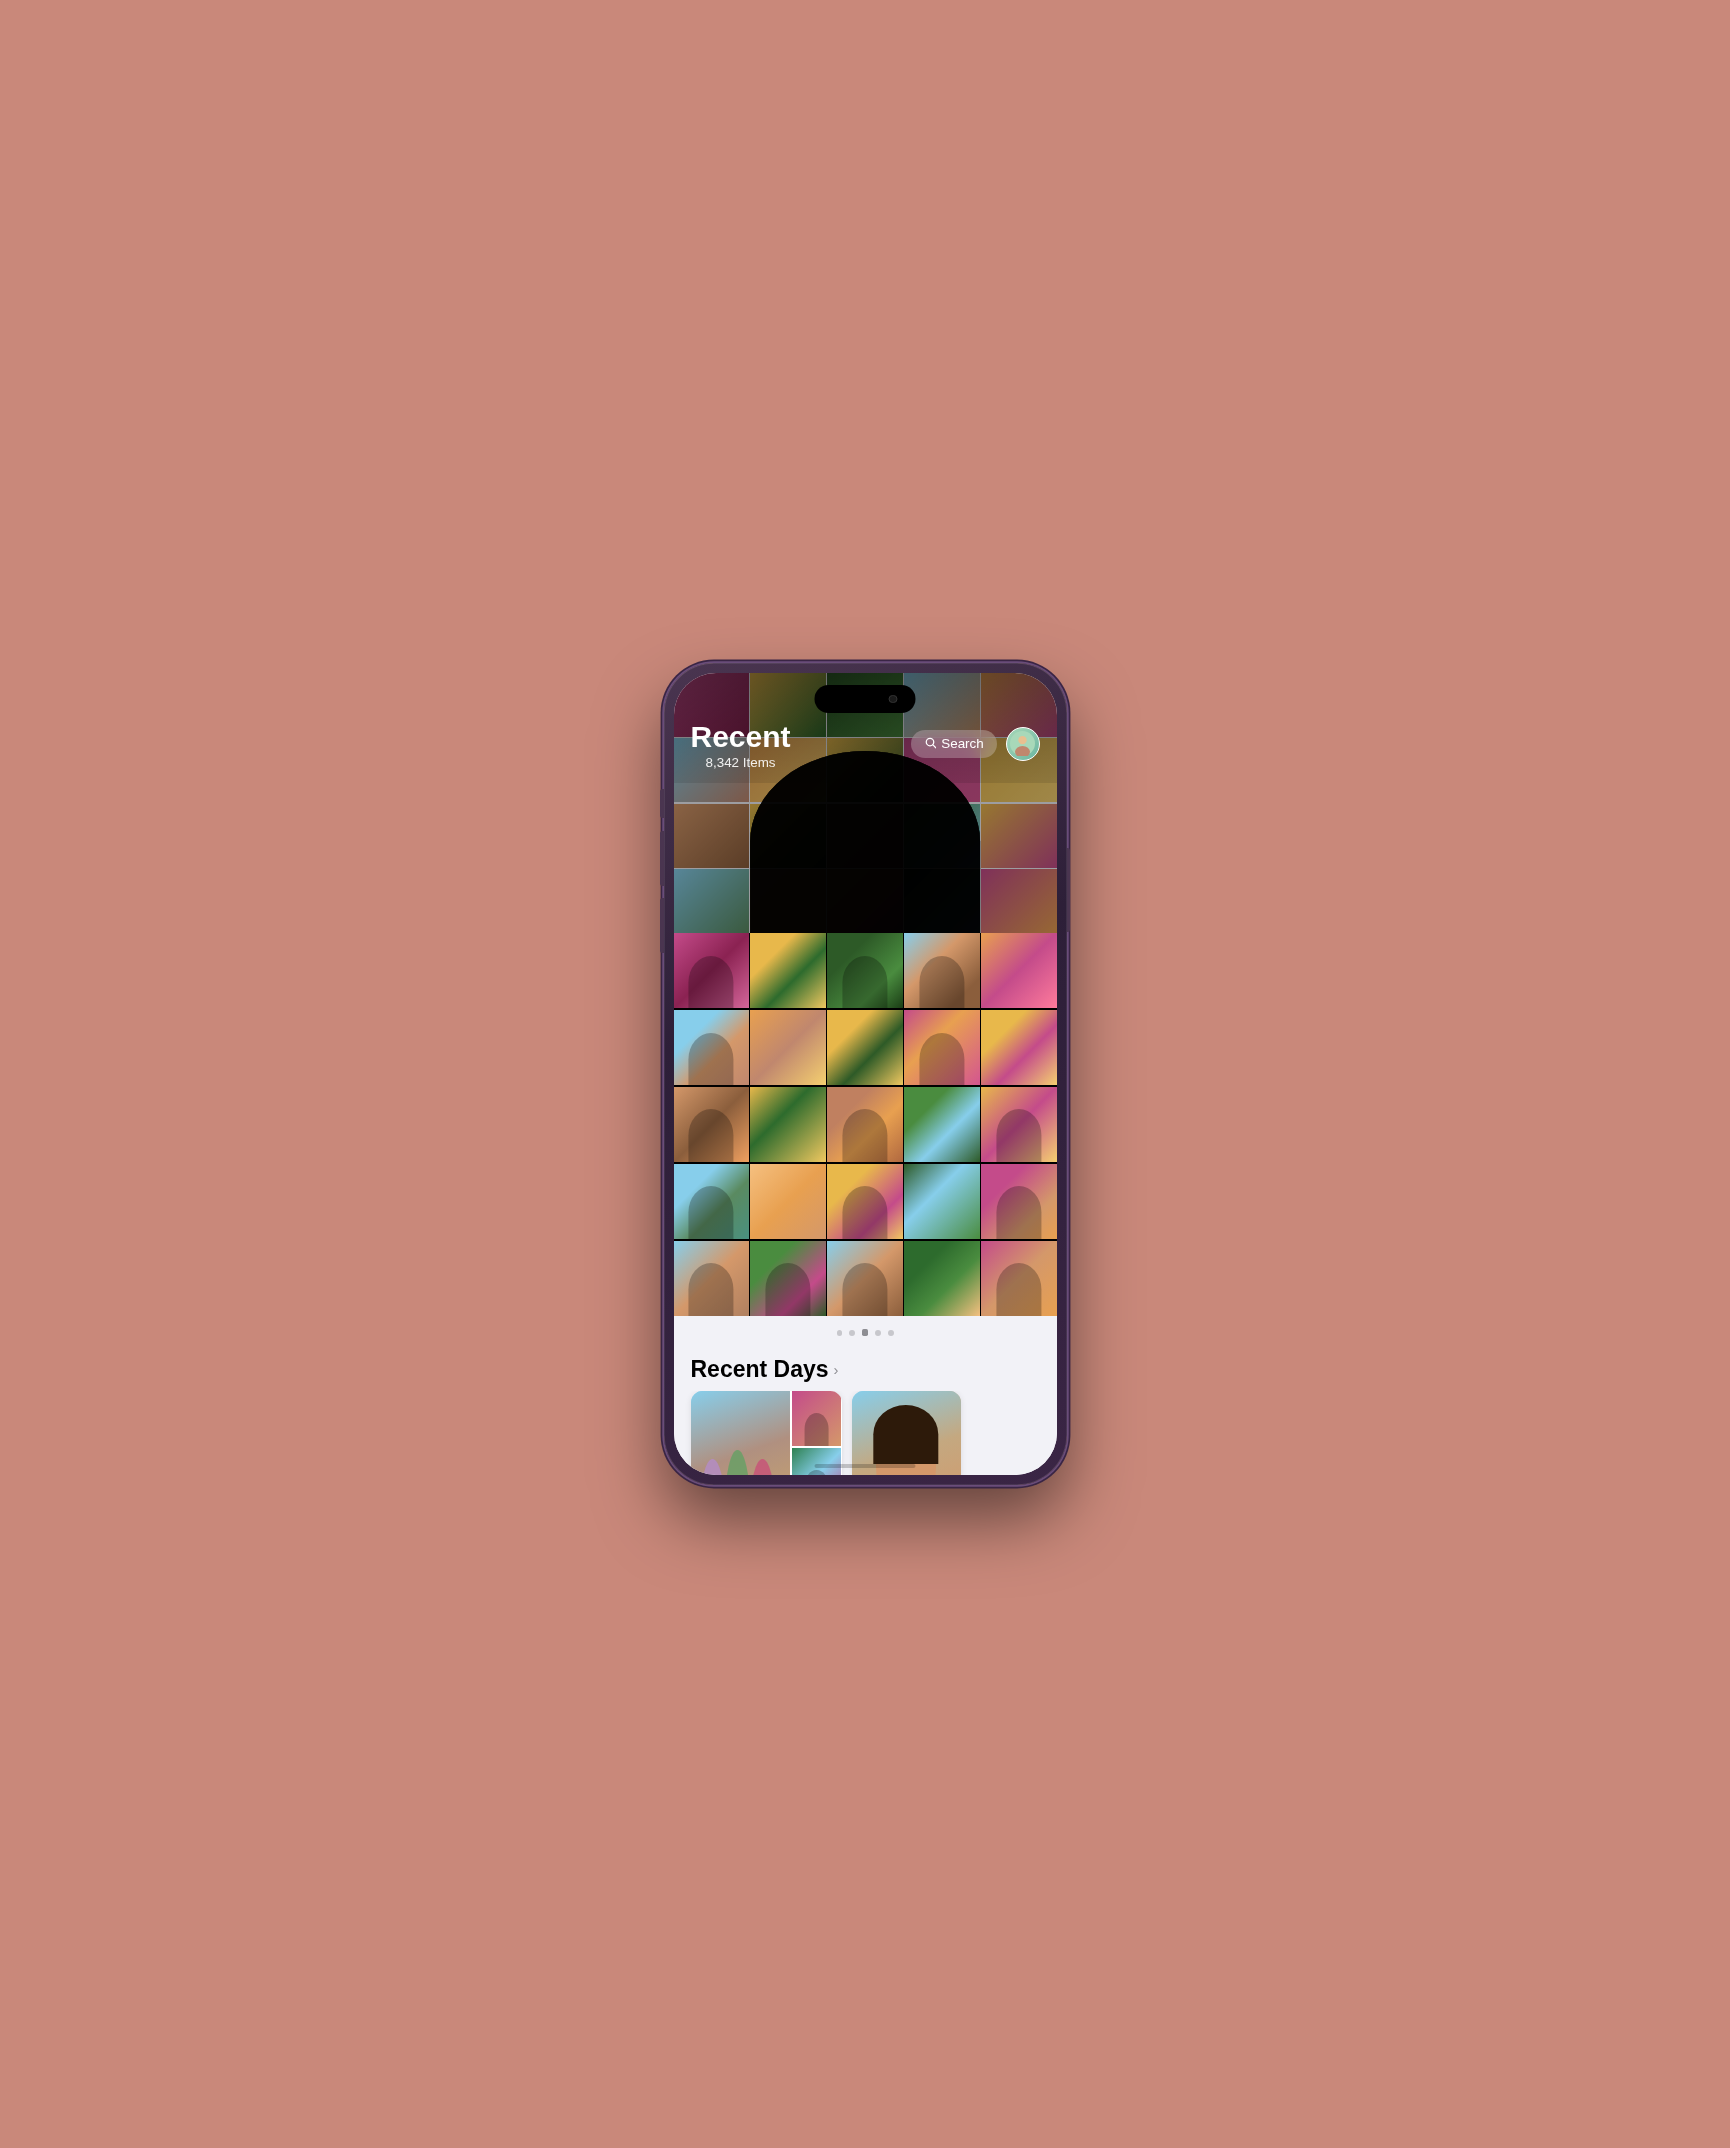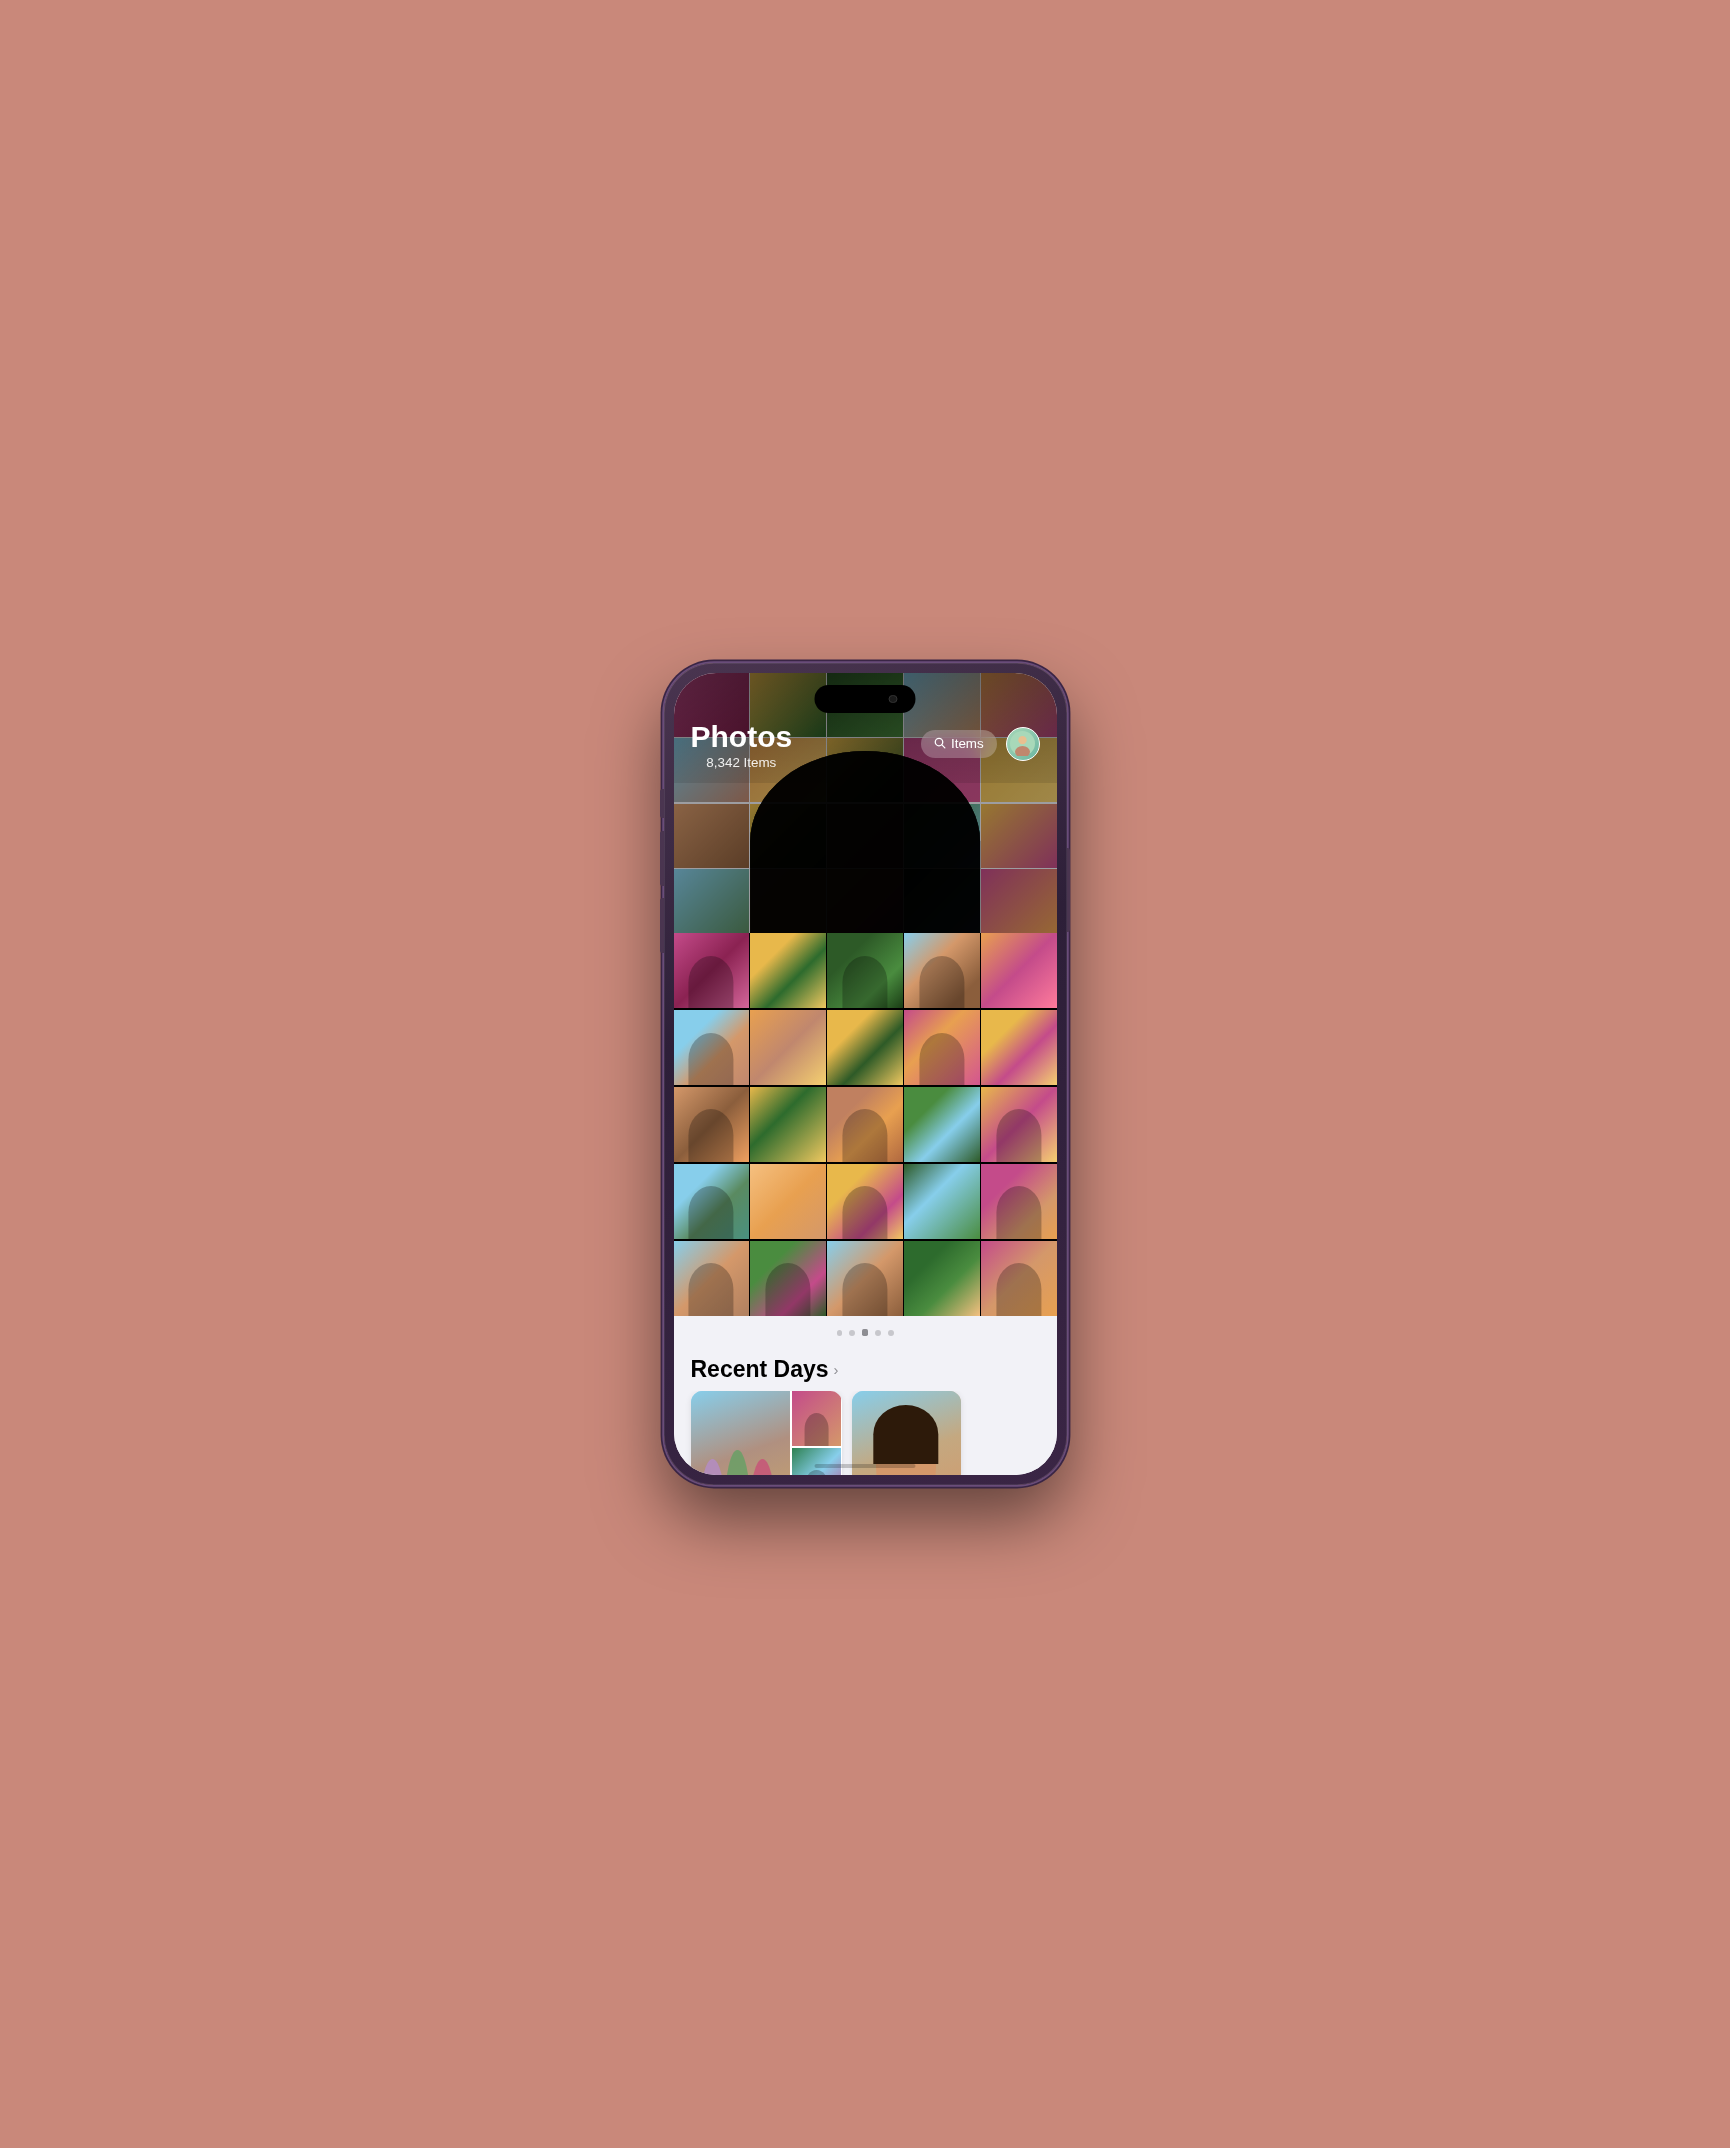--- a/index.html
+++ b/index.html
@@ -525,32 +525,32 @@
           <div class="hbp hbp20">
               <div class="silhouette"></div>
             </div>
         </div>
 
         <div class="overlay-dark"></div>
 
 
         <div class="header-overlay" style="position:absolute;top:0;left:0;right:0;padding:47px 17px 13.4px;display:flex;justify-content:space-between;align-items:flex-start;">
           <div class="header-title-block">
-            <div class="header-title">Photos</div>
+            <div class="header-title">Recent</div>
             <div class="header-subtitle">8,342 Items</div>
           </div>
           <div class="header-right">
             <div class="search-pill">
               <span class="search-pill-icon">
                 <svg width="11.7" height="11.7" viewBox="0 0 14 14" fill="white">
                   <circle cx="6" cy="6" r="4.5" stroke="white" stroke-width="1.5" fill="none"></circle>
                   <line x1="9.5" y1="9.5" x2="13" y2="13" stroke="white" stroke-width="1.5" stroke-linecap="round"></line>
                 </svg>
               </span>
-              <span class="search-pill-text">Items</span>
+              <span class="search-pill-text">Search</span>
             </div>
             <div class="avatar-circle">
               <svg width="25" height="25" viewBox="0 0 30 30">
                 <circle cx="15" cy="15" r="15" fill="#a8d8b9"></circle>
                 <circle cx="15" cy="11" r="5" fill="#e8c090"></circle>
                 <ellipse cx="15" cy="25" rx="9" ry="7" fill="#c0876e"></ellipse>
               </svg>
             </div>
           </div>
         </div>

